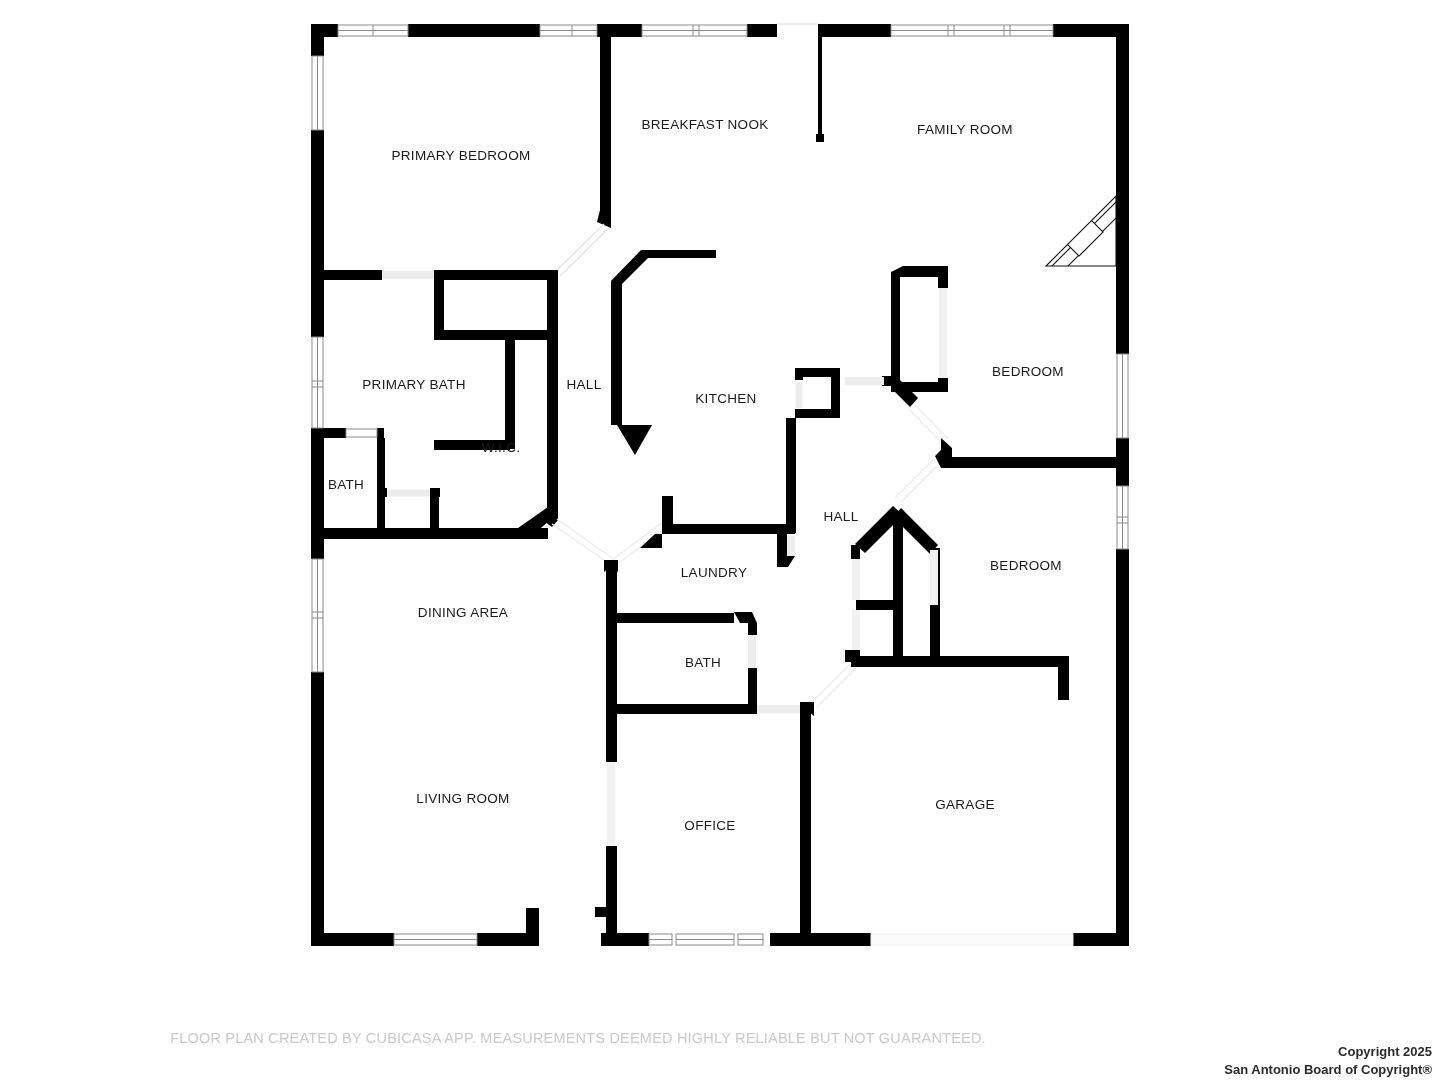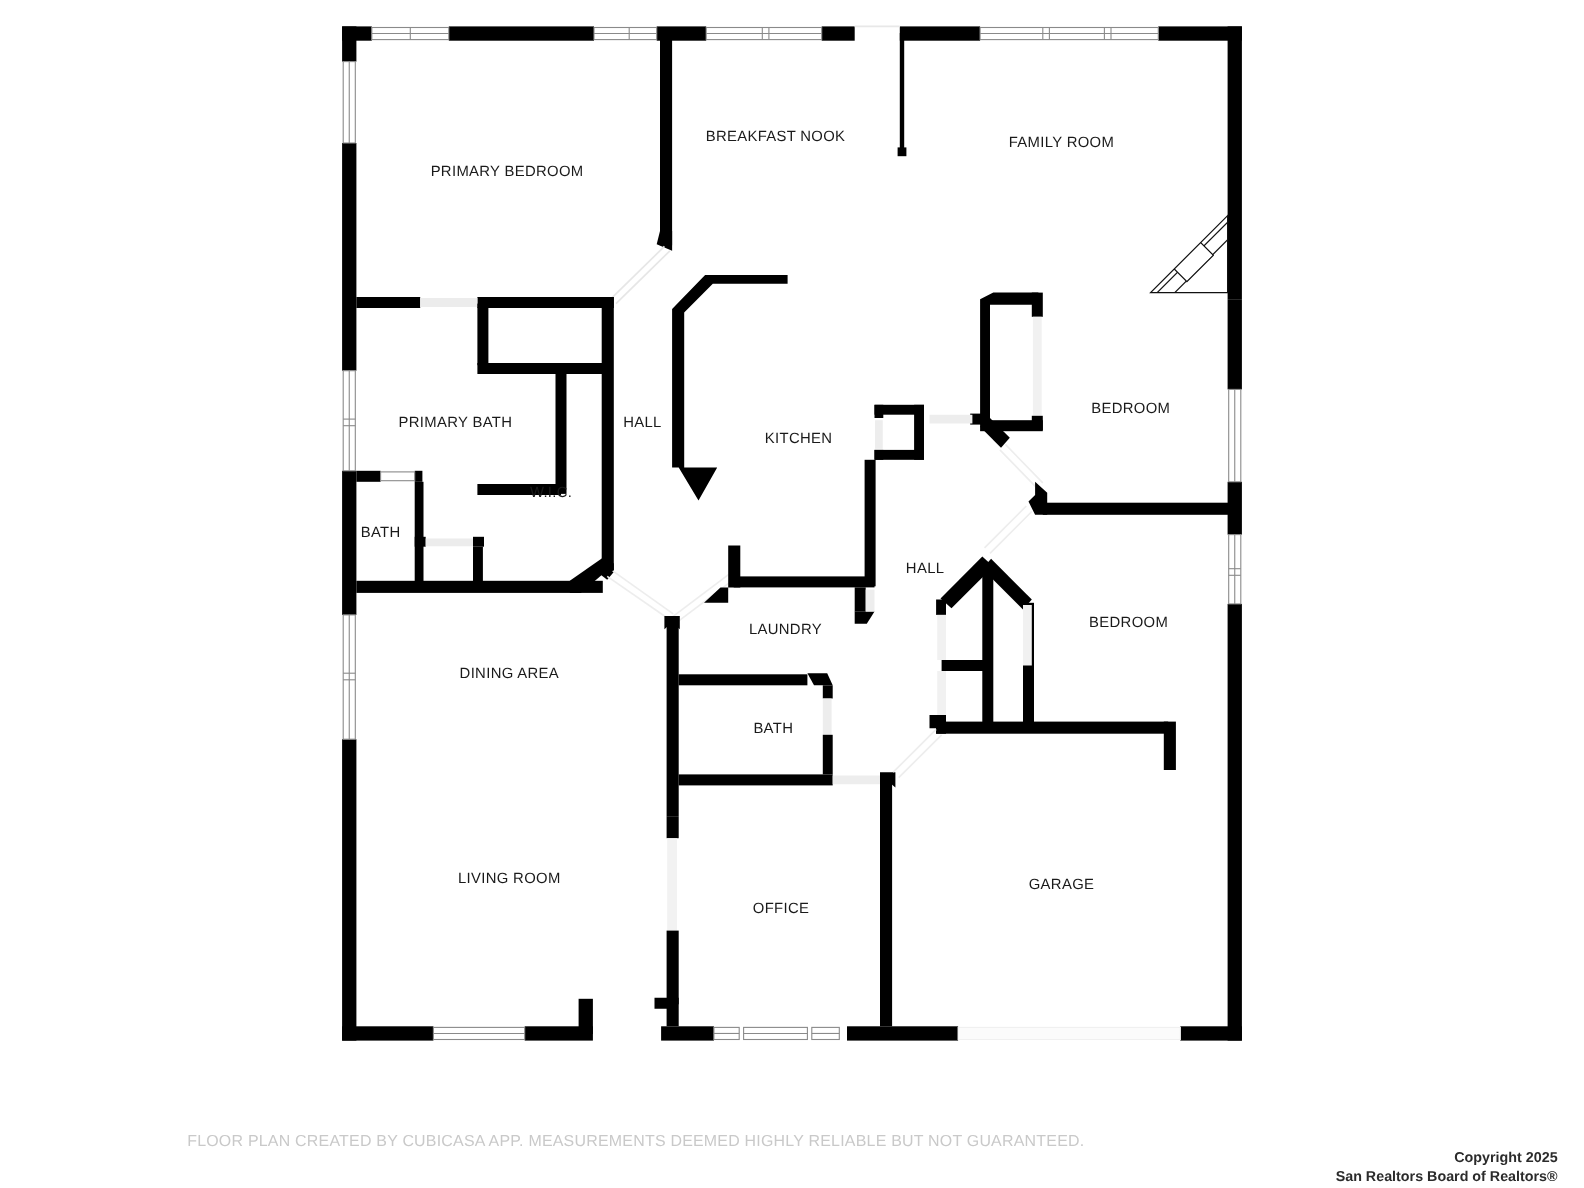--- a/index.html
+++ b/index.html
@@ -43,21 +43,21 @@
     width: 1156px;
     text-align: center;
     font-family: "Liberation Sans", sans-serif;
     font-size: 14.5px;
     color: #c9c9c9;
     letter-spacing: 0.2px;
     white-space: nowrap;
   }
   .copyright {
     position: absolute;
-    right: 24px;
+    right: 8px;
     top: 1043px;
     width: 330px;
     text-align: right;
     font-family: "Liberation Sans", sans-serif;
     font-size: 13px;
     font-weight: bold;
     color: #2b2b2b;
     line-height: 1.35;
     text-shadow:
       -1px -1px 0 #ffffff,
@@ -349,16 +349,16 @@
       <text class="room-label" x="965" y="805">GARAGE</text>
       <text class="room-label" x="710" y="826">OFFICE</text>
     </g>
 
   </svg>
 
   <div class="disclaimer">FLOOR PLAN CREATED BY CUBICASA APP. MEASUREMENTS DEEMED HIGHLY RELIABLE BUT NOT GUARANTEED.</div>
 
   <div class="copyright">
     <span>Copyright 2025</span>
-    <span>San Realtors Board of Realtors®</span>
+    <span>San Antonio Board of Copyright®</span>
   </div>
 
 </div>
 
 </body></html>

